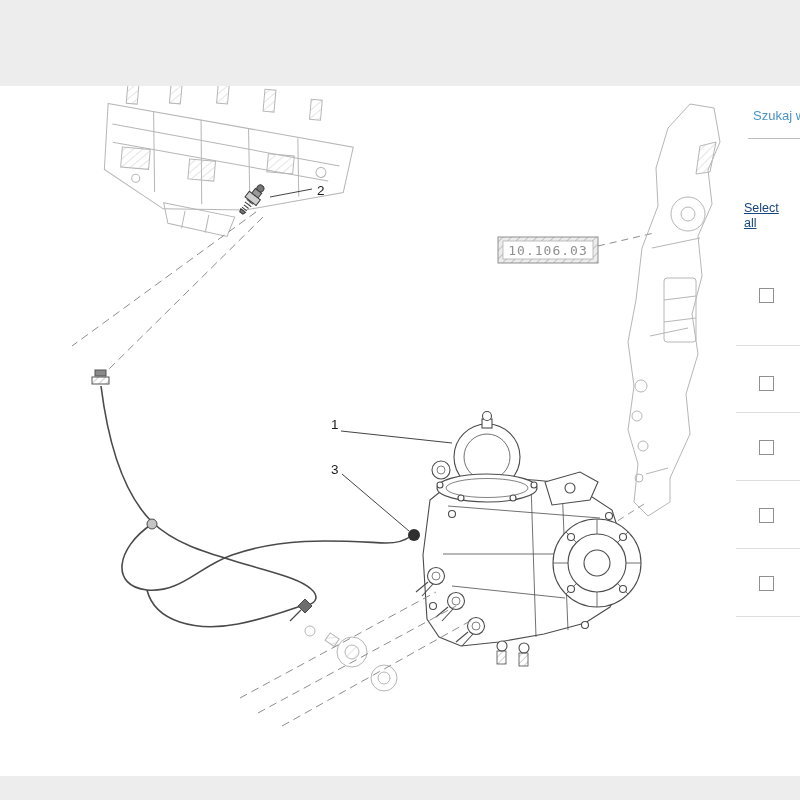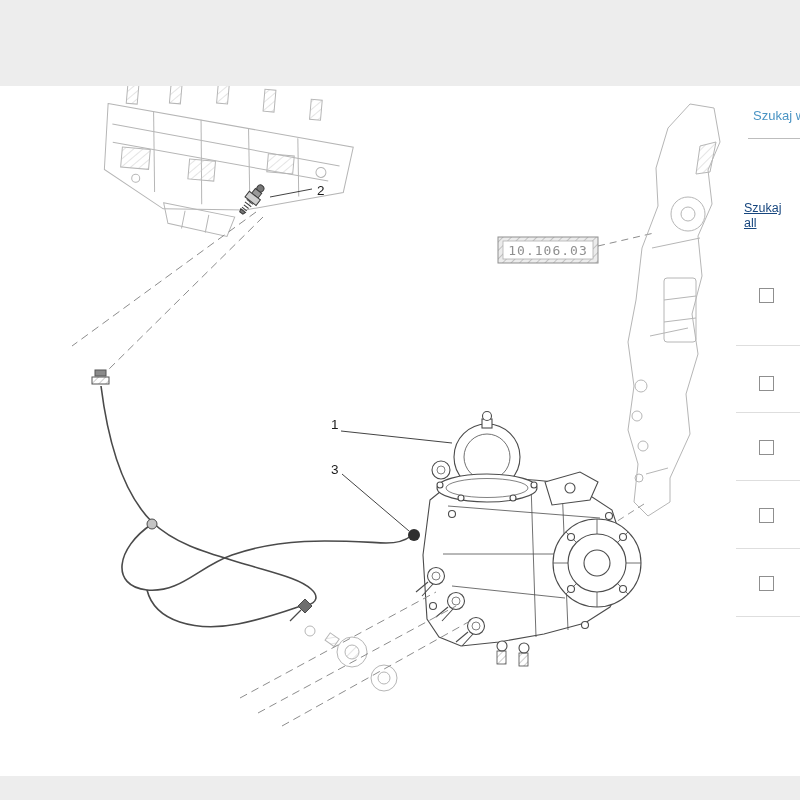--- a/index.html
+++ b/index.html
@@ -200,21 +200,21 @@
     <path d="M240,612 L436,506"></path>
     <path d="M258,627 L456,520"></path>
     <path d="M282,640 L472,534"></path>
   </g>
 </svg>
 </div>
 
 <div class="right-col">
   <a class="search-link">Szukaj w</a>
   <div class="search-underline"></div>
-  <a class="select-all">Szukaj all</a>
+  <a class="select-all">Select all</a>
 
   <input type="checkbox" class="cb" style="top: 202px;">
   <div class="divider" style="top:259px"></div>
   <input type="checkbox" class="cb" style="top: 290px;">
   <div class="divider" style="top:326px"></div>
   <input type="checkbox" class="cb" style="top: 354px;">
   <div class="divider" style="top:394px"></div>
   <input type="checkbox" class="cb" style="top: 422px;">
   <div class="divider" style="top:462px"></div>
   <input type="checkbox" class="cb" style="top: 490px;">

